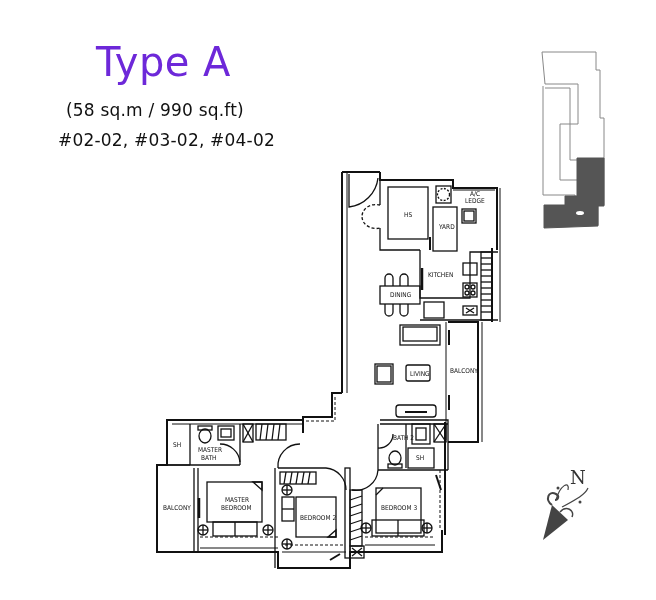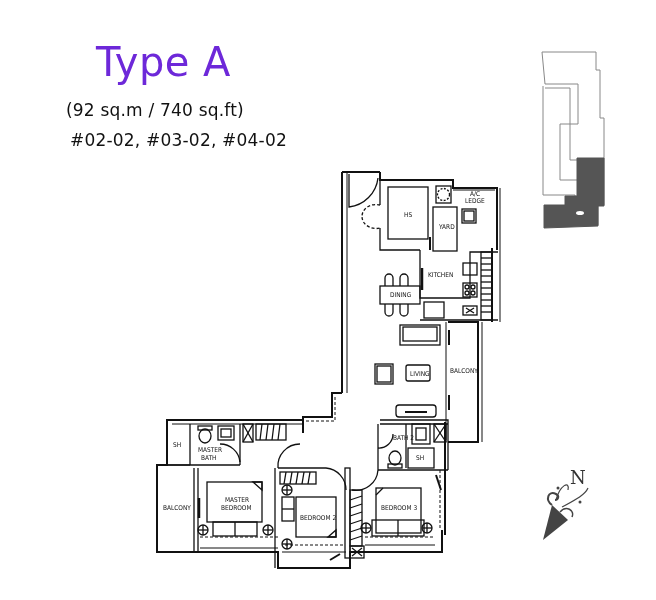--- a/index.html
+++ b/index.html
@@ -1,27 +1,27 @@
 <!DOCTYPE html>
 <html><head>
 <meta charset="utf-8">
 <style>
   html, body { margin: 0; padding: 0; background: #ffffff; }
   body { width: 656px; height: 600px; position: relative; overflow: hidden; font-family: "DejaVu Sans", sans-serif; color: #111; }
   .title { position: absolute; left: 96px; top: 42px; font-size: 40px; font-weight: normal; letter-spacing: 0.5px; line-height: 1; color: #6d28d9; }
   .area { position: absolute; left: 66px; top: 100px; font-size: 17px; color: #111; letter-spacing: 0.2px; }
-  .units { position: absolute; left: 70px; top: 130px; font-size: 17px; color: #111; letter-spacing: 0.2px; }
+  .units { position: absolute; left: 58px; top: 130px; font-size: 17px; color: #111; letter-spacing: 0.2px; }
   svg.plan { position: absolute; left: 0; top: 0; }
   .lbl { font-family: "DejaVu Sans Condensed", "DejaVu Sans", sans-serif; font-size: 6.5px; fill: #111; }
 </style>
 </head>
 <body>
 
 <div class="title">Type A</div>
-<div class="area">(92 sq.m / 740 sq.ft)</div>
+<div class="area">(58 sq.m / 990 sq.ft)</div>
 <div class="units">#02-02, #03-02, #04-02</div>
 
 <svg class="plan" width="656" height="600" viewBox="0 0 656 600" xmlns="http://www.w3.org/2000/svg">
 
   <g fill="none" stroke="#888" stroke-width="1">
     <path d="M542,52 L596,52 L596,70 L600,70 L600,118 L604,118 L604,160 L598,160 L598,180 L560,180 L560,124 L578,124 L578,84 L545,84 Z"></path>
     <path d="M545,88 L570,88 L570,160 L598,160"></path>
     <path d="M543,86 L543,195 L575,195 L575,210"></path>
     <path d="M578,160 L604,160 L604,205 L598,205 L598,225 L580,225"></path>
     <path fill="#555" stroke="#555" d="M577,158 L604,158 L604,206 L598,206 L598,226 L544,228 L544,205 L565,205 L565,196 L577,196 Z"></path>

